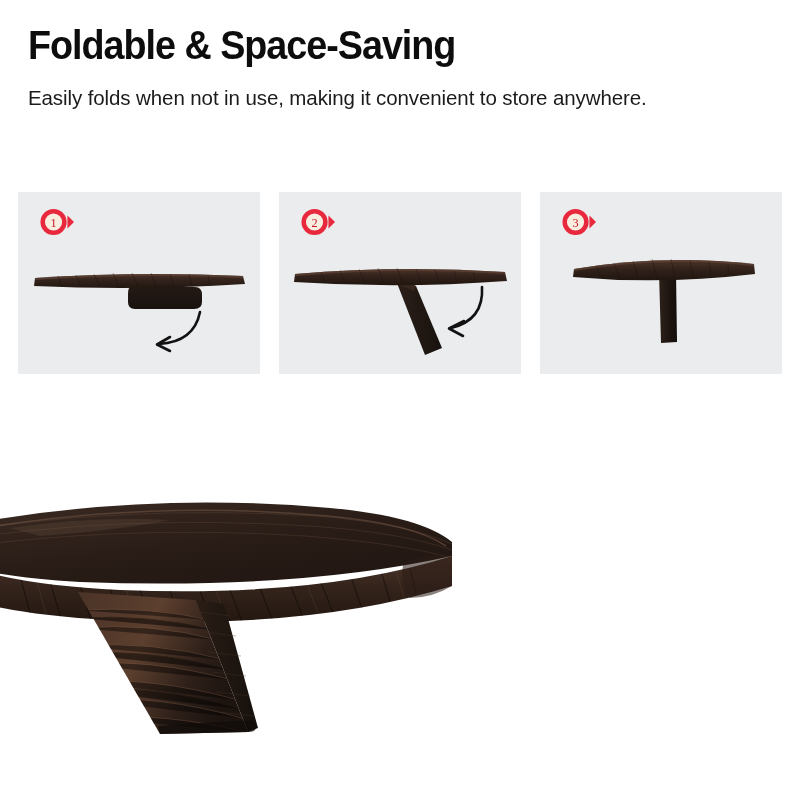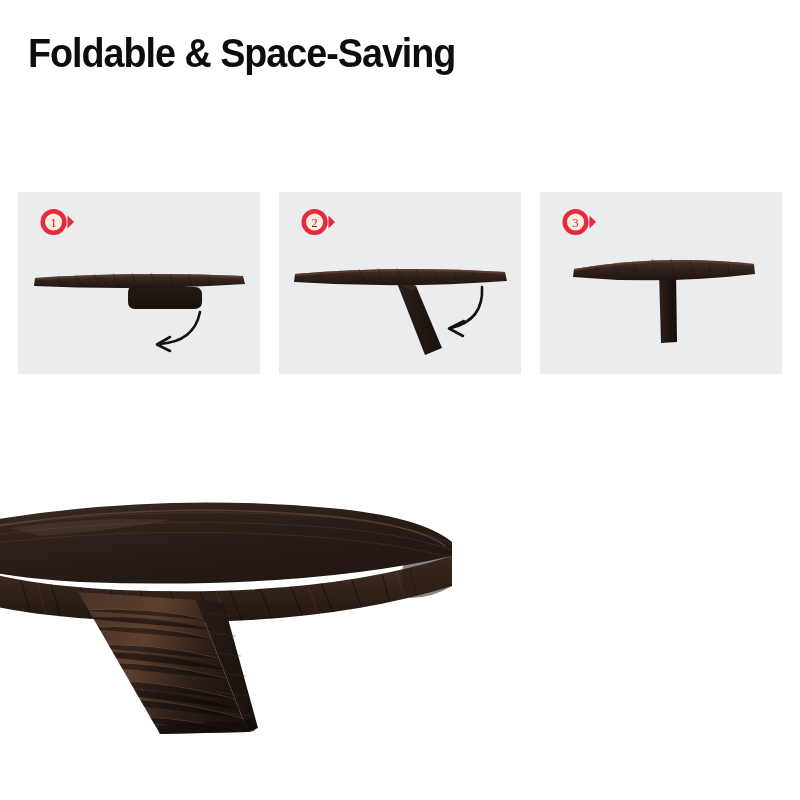--- a/index.html
+++ b/index.html
@@ -5,21 +5,21 @@
   html,body{margin:0;padding:0;}
   body{
     width:800px;height:800px;
     background:#ffffff;
     font-family:"Liberation Sans", sans-serif;
     overflow:hidden;
     position:relative;
   }
 
   
-  #header{position:absolute;left:28px;top:30px;width:744px;}
+  #header{position:absolute;left:28px;top:22px;width:744px;}
   #page-title{
     font-family:"Liberation Sans", sans-serif;
     font-weight:bold;
     font-size:41px;
     line-height:46px;
     letter-spacing:-1.1px;
     color:#0d0d0d;
     margin:0;
     transform:scaleX(0.92);
     transform-origin:left center;
@@ -58,20 +58,21 @@
     position:absolute;left:0;top:470px;
     width:800px;height:330px;
   }
   #hero-photo{position:absolute;left:0;top:0;width:470px;height:300px;}
 </style>
 </head>
 <body>
 
 <div id="header">
   <h1 id="page-title">Foldable &amp; Space-Saving</h1>
+  <p id="page-subtitle">Easily folds when not in use, making it convenient to store anywhere.</p>
 </div>
 
 <div id="steps">
 
   <div class="step-panel">
     <svg class="step-figure" viewBox="0 0 242 182" preserveAspectRatio="none">
       <defs>
         <linearGradient id="g1top" x1="0" y1="0" x2="0" y2="1">
           <stop offset="0" stop-color="#4a3228"></stop>
           <stop offset="0.45" stop-color="#33231c"></stop>

